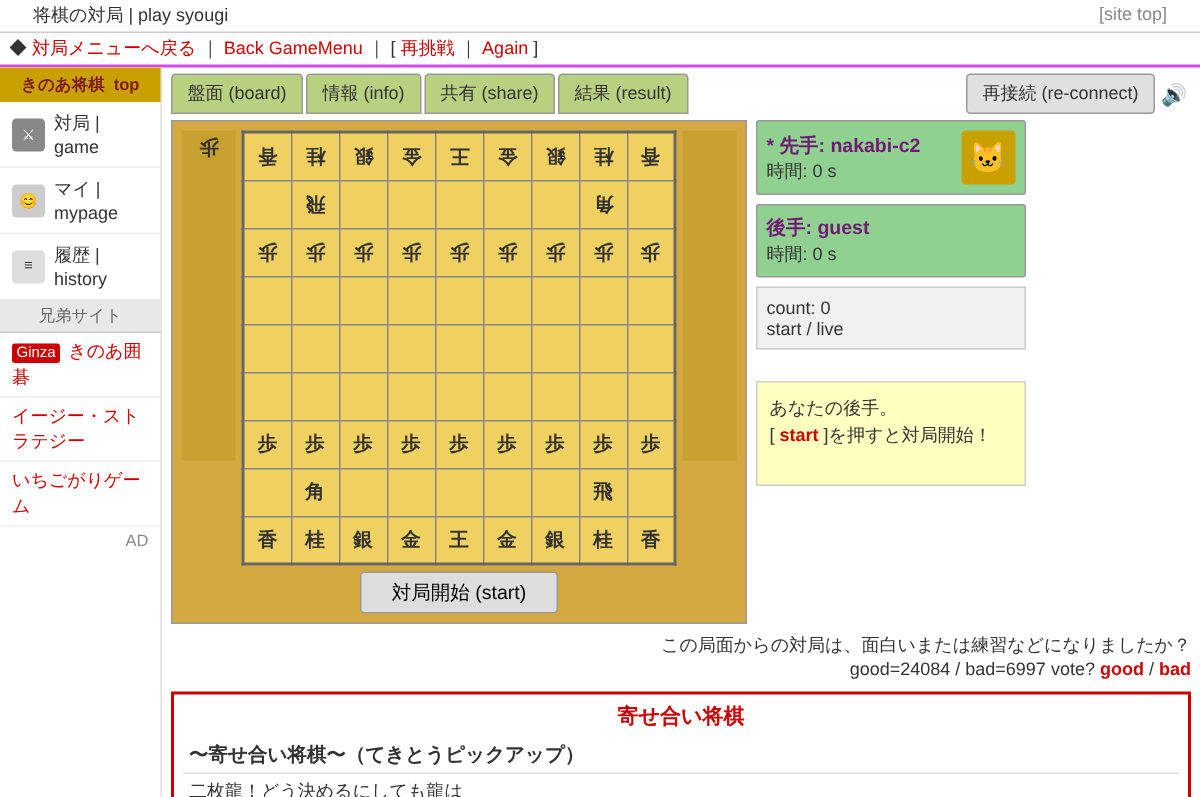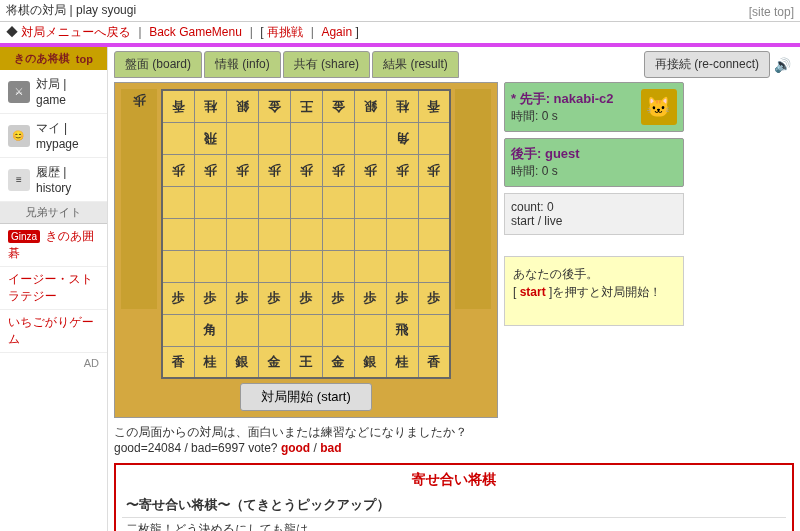--- a/index.html
+++ b/index.html
@@ -1,22 +1,22 @@
 <!DOCTYPE html>
 <html><head>
   <meta charset="utf-8">
   <style>
     * { margin: 0; padding: 0; box-sizing: border-box; }
     body { font-family: sans-serif; font-size: 12px; background: #fff; color: #333; width: 800px; }
 
     
-    #header { background: #fff; border-bottom: 1px solid #ccc; padding: 2px 6px; display: flex; justify-content: space-between; align-items: flex-end; gap: 28px; }
-
-    
-    #nav-bar { padding: 2px 6px; font-size: 12px; border-bottom: 4px solid #d946ef; }
+    #header { background: #fff; border-bottom: 1px solid #ccc; padding: 2px 22px; display: flex; justify-content: space-between; align-items: flex-start; gap: 28px; }
+
+    
+    #nav-bar { padding: 2px 6px; font-size: 12px; border-bottom: 2px solid #d946ef; }
     #nav-bar a { color: #c00; text-decoration: none; }
 
     
     #main { display: flex; }
 
     
     #sidebar { width: 108px; background: #fff; border-right: 1px solid #ddd; padding: 0; flex-shrink: 0; }
     .sidebar-logo { background: #c8a000; color: #7f1d1d; text-align: center; padding: 4px; font-size: 13px; font-weight: bold; display: flex; gap: 6px; align-items: center; justify-content: center; }
     .sidebar-logo span { font-size: 11px; }
     .sidebar-item { display: flex; align-items: center; gap: 6px; padding: 6px 8px; border-bottom: 1px solid #eee; cursor: pointer; }
@@ -64,21 +64,21 @@
     .player-info .name { font-size: 13px; font-weight: bold; color: #701a75; }
     .player-info .time { font-size: 12px; color: #333; }
     .player-info.sente { display: flex; justify-content: space-between; align-items: center; background: #90d090; }
     .player-avatar { width: 36px; height: 36px; background: #c8a000; border-radius: 3px; display: flex; align-items: center; justify-content: center; font-size: 20px; }
     .game-status { background: #f0f0f0; border: 1px solid #ccc; padding: 6px; margin-bottom: 21px; font-size: 12px; }
     .game-status .count { font-size: 12px; }
     .message-box { background: #ffffc0; border: 1px solid #ccc; padding: 8px; font-size: 12px; line-height: 1.5; min-height: 70px; }
     .message-box .bracket { color: #c00; font-weight: bold; }
 
     
-    #rating-area { margin-top: 6px; font-size: 12px; color: #333; }
+    #rating-area { margin-top: 6px; font-size: 12px; color: #333; text-align: right; }
     #rating-area a { color: #c00; text-decoration: none; font-weight: bold; }
 
     
     #yosekiai { margin-top: 8px; border: 2px solid #c00; padding: 6px; }
     .yosekiai-title { text-align: center; color: #c00; font-size: 14px; font-weight: bold; margin-bottom: 4px; }
     .yosekiai-table { width: 100%; border-collapse: collapse; }
     .yosekiai-table tr { border-bottom: 1px solid #ddd; }
     .yosekiai-table td { padding: 3px 4px; font-size: 12px; vertical-align: middle; }
     .yosekiai-table td:first-child { width: 200px; color: #333; }
     .yosekiai-table a { color: #c00; text-decoration: none; margin-right: 4px; }

